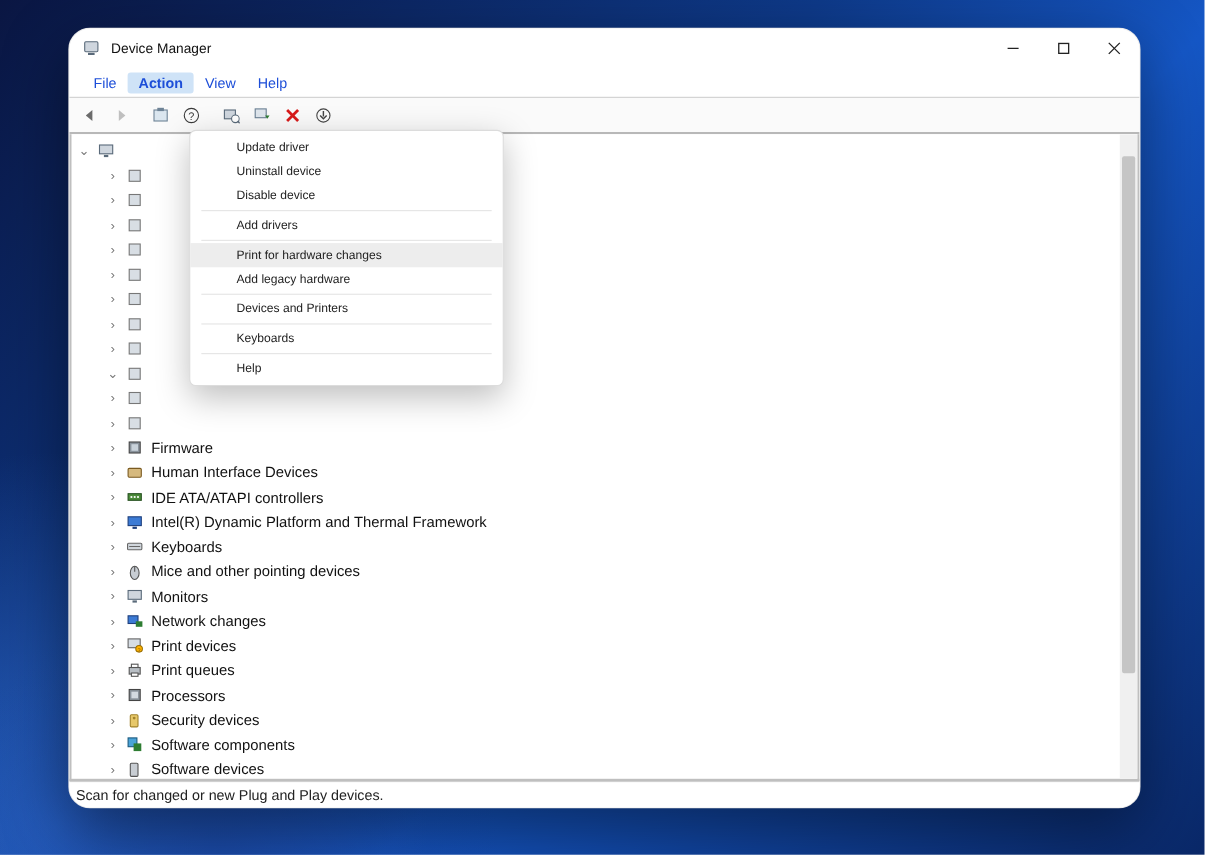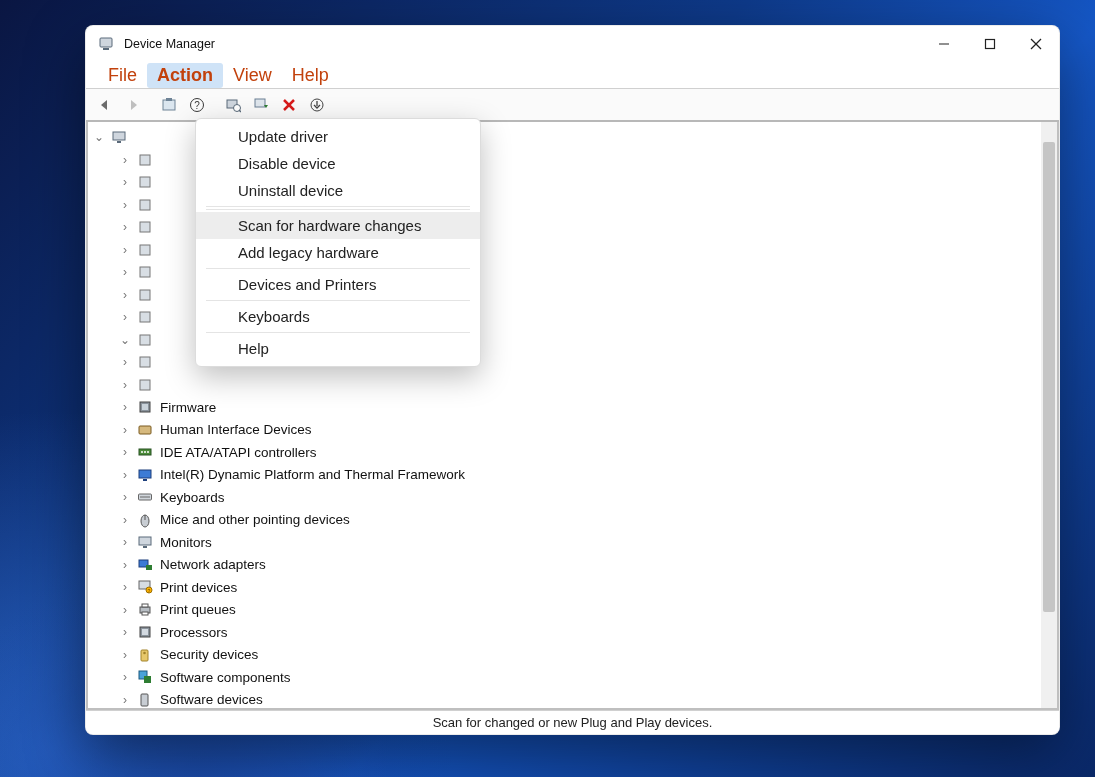--- a/index.html
+++ b/index.html
@@ -11,35 +11,34 @@
     overflow: hidden;
   }
   
   .bloom1 { position:absolute; width:800px; height:800px; border-radius:50%;
     background: radial-gradient(circle,#3b7de8 0%, transparent 60%); left:-350px; top:350px; opacity:.55;}
   .bloom2 { position:absolute; width:600px; height:600px; border-radius:50%;
     background: radial-gradient(circle,#1944a0 0%, transparent 60%); left:-100px; top:480px; opacity:.7;}
   .window {
     position: absolute;
     left: 62px; top: 25px; width: 975px; height: 710px;
-    background: #fff; border-radius: 8px; box-shadow: 0 20px 60px rgba(0,0,0,.45);
+    background: #fff; border-radius: 20px; box-shadow: 0 20px 60px rgba(0,0,0,.45);
     display: flex; flex-direction: column; overflow: hidden;
     border:1px solid rgba(0,0,0,.08);
-    margin-left:23px;
   }
   
   .titlebar { height: 36px; display:flex; align-items:center; padding-left:12px; }
   .titlebar .app-icon { width:16px; height:16px; margin-right:10px; }
   .titlebar .title { font-size:12.5px; color:#111; }
   .winbtns { margin-left:auto; display:flex; }
   .winbtn { width:46px; height:36px; display:flex; align-items:center; justify-content:center; }
   .winbtn svg { stroke:#222; stroke-width:1.2; fill:none; }
   
   .menubar { display:flex; padding:2px 6px 2px 12px; height:26px; align-items:center; }
-  .menuitem { padding:2px 10px; font-size:18px; color:#c2410c; border-radius:3px; }
+  .menuitem { padding:2px 10px; font-size:13px; color:#1d4ed8; border-radius:3px; }
   .menuitem.active { background:#cfe3f7;font-weight:bold; }
   
   .toolbar { border-top:1px solid #d0d0d0; border-bottom:2px solid #b8b8b8;
     height:34px; display:flex; align-items:center; padding:0 6px; gap:2px; background:#fafafa;}
   .tbtn { width:26px; height:26px; display:flex; align-items:center; justify-content:center; border-radius:3px;}
   
   .tree-wrap { flex:1; border:2px solid #bfbfbf; border-top:none; margin:0; background:#fff;
     display:flex; overflow:hidden;}
   .tree { flex:1; overflow-y:auto; padding:4px 0 4px 6px; font-size:13.5px; color:#111;}
   .node { display:flex; align-items:center; height:22.5px; padding-left:6px; gap:6px;}
@@ -49,26 +48,26 @@
   .node.child { padding-left:26px;}
   .scroll-track { width:16px; background:#f0f0f0; position:relative;}
   .scroll-thumb { position:absolute; left:2px; right:2px; top:20px; height:470px; background:#c5c5c5; border-radius:2px;}
   
   .dropdown {
     position:absolute; left:109px; top:92px; width:286px; background:#fff;
     border:1px solid #dcdcdc; border-radius:6px; box-shadow:0 10px 30px rgba(0,0,0,.25);
     padding:4px 0;
     z-index: 10;
   }
-  .dd-item { padding:5px 14px 5px 42px; font-size:15px; color:#222;}
+  .dd-item { padding:5px 14px 5px 42px; font-size:11px; color:#222;}
   .dd-item.hover { background:#ededed; }
   .dd-sep { height:1px; background:#e4e4e4; margin:2px 10px;}
   
   .statusbar { height:24px; border-top:1px solid #d0d0d0; background:#fff;
-    display:flex; align-items:center; padding:0 6px; font-size:13px; color:#222;justify-content:center;}
+    display:flex; align-items:center; padding:0 6px; font-size:13px; color:#222;}
   
   svg.mini { width:16px; height:16px; }
 </style>
 </head>
 <body>
 <div class="bloom1"></div>
 <div class="bloom2"></div>
 
 <div class="window">
 
@@ -342,21 +341,21 @@
       <span>Monitors</span>
         </div>
         <div class="node child">
           <span class="chev">›</span>
       <span class="nicon">
             <svg class="mini" viewBox="0 0 16 16">
               <rect x="2" y="3" width="9" height="7" fill="#3c7bd5" stroke="#1d3f7d"></rect>
               <rect x="9" y="8" width="6" height="5" fill="#2e7d32"></rect>
             </svg>
           </span>
-      <span>Network adapters</span>
+      <span>Network changes</span>
         </div>
         <div class="node child">
           <span class="chev">›</span>
       <span class="nicon">
             <svg class="mini" viewBox="0 0 16 16">
               <rect x="2" y="2" width="11" height="8" fill="#d6dde4" stroke="#666"></rect>
               <circle cx="12" cy="11" r="3" fill="#ffb300" stroke="#9c6f00"></circle>
               <text x="12" y="13.5" text-anchor="middle" font-size="5" fill="#6d4c00">?</text>
             </svg>
           </span>
@@ -417,25 +416,26 @@
       <div class="scroll-thumb"></div>
     </div>
   </div>
 
   <div class="statusbar">
     <span>Scan for changed or new Plug and Play devices.</span>
   </div>
 
   <div class="dropdown" id="dropdown">
       <div class="dd-item">Update driver</div>
+      <div class="dd-item">Uninstall device</div>
       <div class="dd-item">Disable device</div>
-      <div class="dd-item">Uninstall device</div>
       <div class="dd-sep"></div>
+      <div class="dd-item">Add drivers</div>
       <div class="dd-sep"></div>
-      <div class="dd-item hover">Scan for hardware changes</div>
+      <div class="dd-item hover">Print for hardware changes</div>
       <div class="dd-item">Add legacy hardware</div>
       <div class="dd-sep"></div>
       <div class="dd-item">Devices and Printers</div>
       <div class="dd-sep"></div>
       <div class="dd-item">Keyboards</div>
       <div class="dd-sep"></div>
       <div class="dd-item">Help</div>
     </div>
 
 </div>

